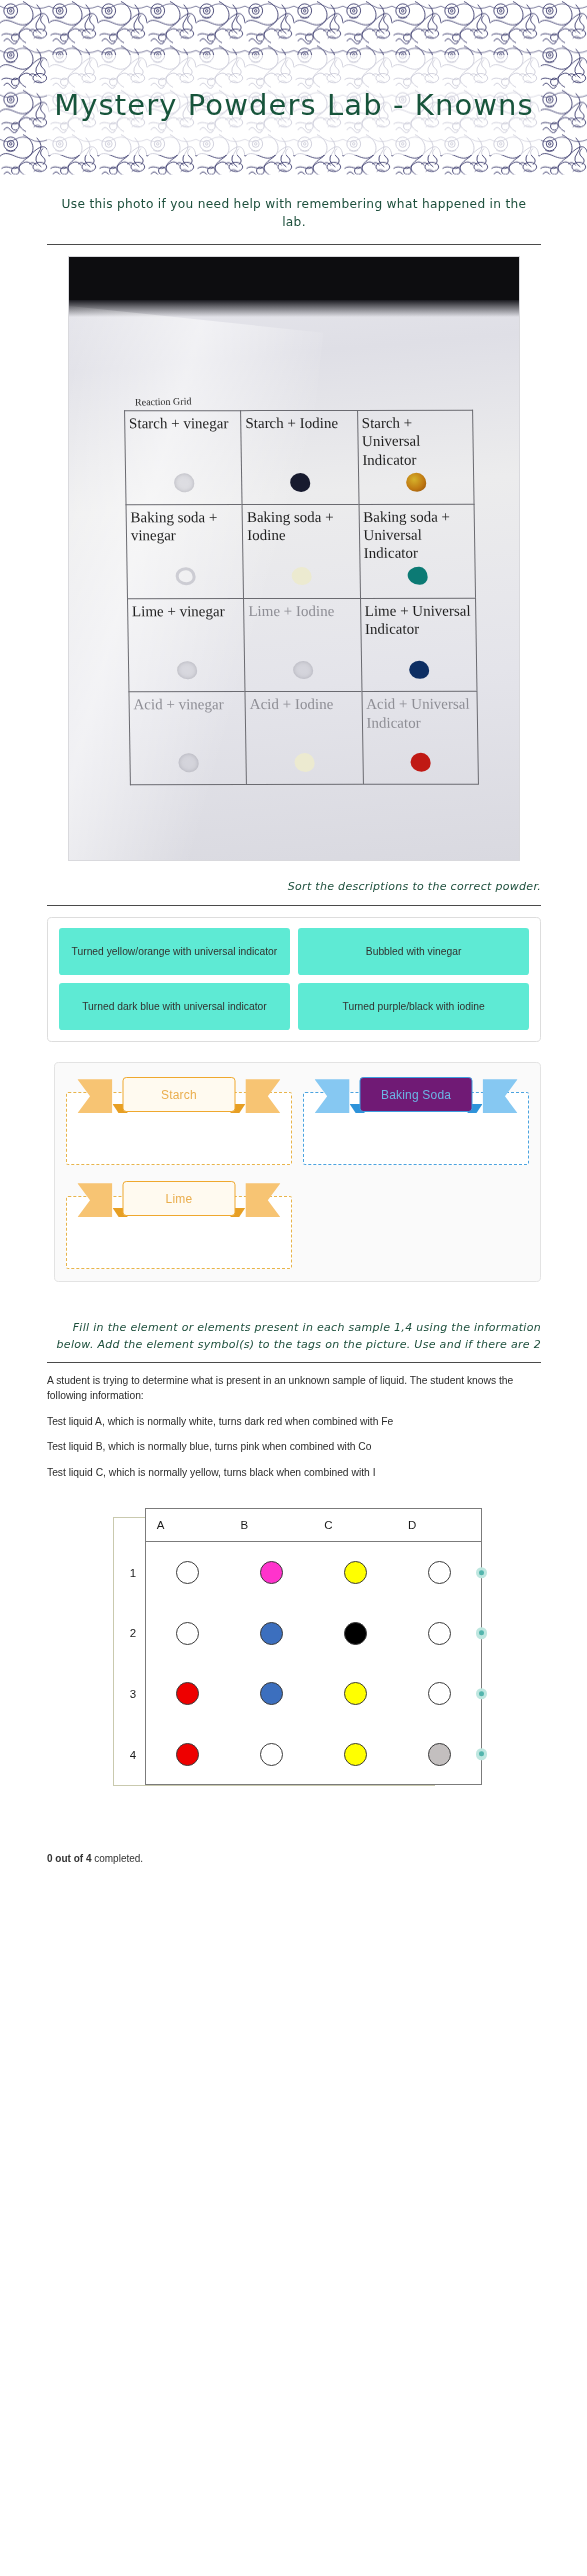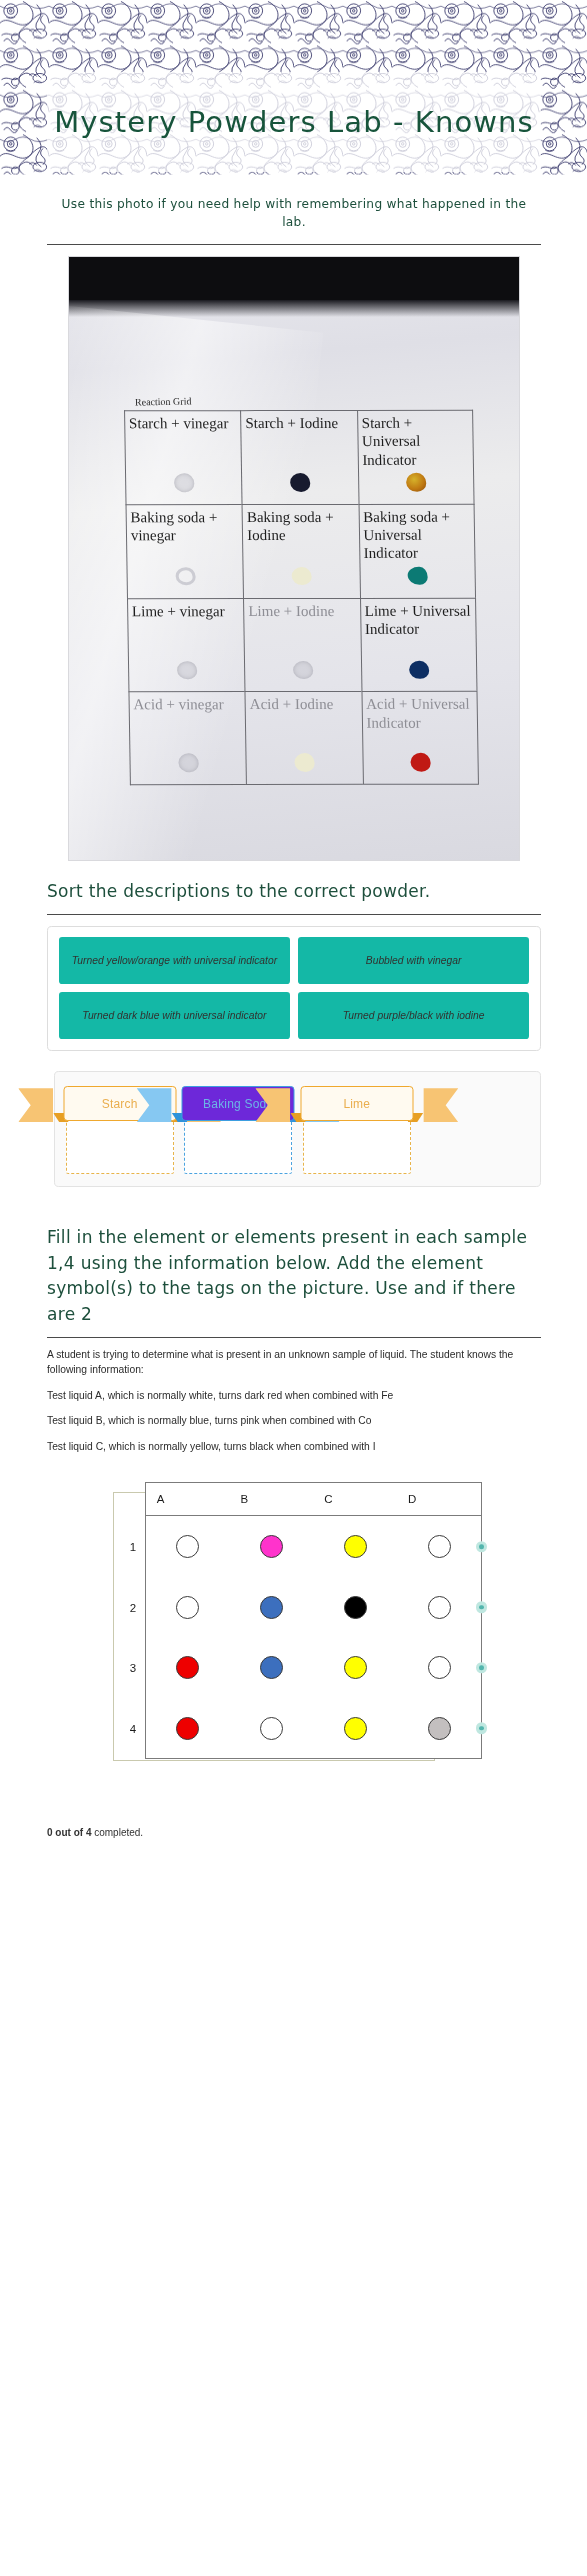--- a/index.html
+++ b/index.html
@@ -29,21 +29,21 @@
   }
   .doodle {
     position: absolute;
     inset: 0;
     opacity: 1;
   }
   .header-title-band {
     position: absolute;
     left: 47px;
     right: 47px;
-    top: 72px;
+    top: 55px;
     height: 100px;
     background: rgba(255,255,255,0.74);
     display: flex;
     align-items: center;
     justify-content: center;
   }
   .header-title {
     font-family: "DejaVu Sans", sans-serif;
     font-size: 29px;
     line-height: 1.25;
@@ -63,24 +63,25 @@
     color: #1d4f3c;
     letter-spacing: 0.3px;
   }
   .prompt {
     font-size: 12.2px;
     line-height: 1.45;
     text-align: center;
     padding: 21.4px 7.7px 7.7px 7.7px;
   }
   .prompt-left {
-    font-size: 17px;
+    font-size: 11px;
     line-height: 1.5;
-    text-align: left;
+    text-align: right;
     padding: 18.4px 0 4.6px 0;
+    font-style: italic;
   }
   .rule {
     border: none;
     border-top: 0.8px solid #4a4a4a;
     margin: 4.6px 0 10.7px 0;
     height: 0;
   }
 
   
   .photo {
@@ -162,42 +163,41 @@
     background: #ffffff;
     padding: 10.7px;
     margin-bottom: 20px;
   }
   .tile-grid {
     display: grid;
     grid-template-columns: 1fr 1fr;
     gap: 7.7px;
   }
   .tile {
-    background: #14b8a6;
+    background: #5eead4;
     border-radius: 3.1px;
     min-height: 47px;
     display: flex;
     align-items: center;
     justify-content: center;
     text-align: center;
     padding: 6.9px 9.2px;
     font-size: 10.3px;
     line-height: 1.32;
     color: #32322f;
-    font-style: italic;
   }
 
   
   .zones {
     background: #fafafa;
     border: 0.8px solid #e3e3e3;
     border-radius: 4.6px;
     padding: 12.2px 10.7px 12.2px 10.7px;
     display: grid;
-    grid-template-columns: 1fr 1fr 1fr 1fr;
+    grid-template-columns: 1fr 1fr;
     gap: 13.8px 10.7px;
     margin-bottom: 20px;
     margin-left: 7px;
   }
   .zone { position: relative; padding-top: 17px; }
   .dropbox {
     border: 1.5px dashed #e8b44a;
     border-radius: 2.3px;
     height: 73px;
     background: #ffffff;
@@ -230,21 +230,21 @@
     width: 113px; height: 35px;
     background: #fffaf0;
     border: 1.5px solid #efa82e;
     border-radius: 3.8px;
     display: flex; align-items: center; justify-content: center;
     font-size: 12px;
     color: #eaae4e;
     letter-spacing: 0.2px;
   }
   .zone.blue .ribbon .plate {
-    background: #6d28d9;
+    background: #701a75;
     border-color: #3d9ee0;
     color: #6cb6e6;
   }
   .ribbon .foot-l, .ribbon .foot-r {
     position: absolute;
     bottom: 1.5px;
     width: 15.3px; height: 9.2px;
     background: #e79f24;
     z-index: 2;
   }

